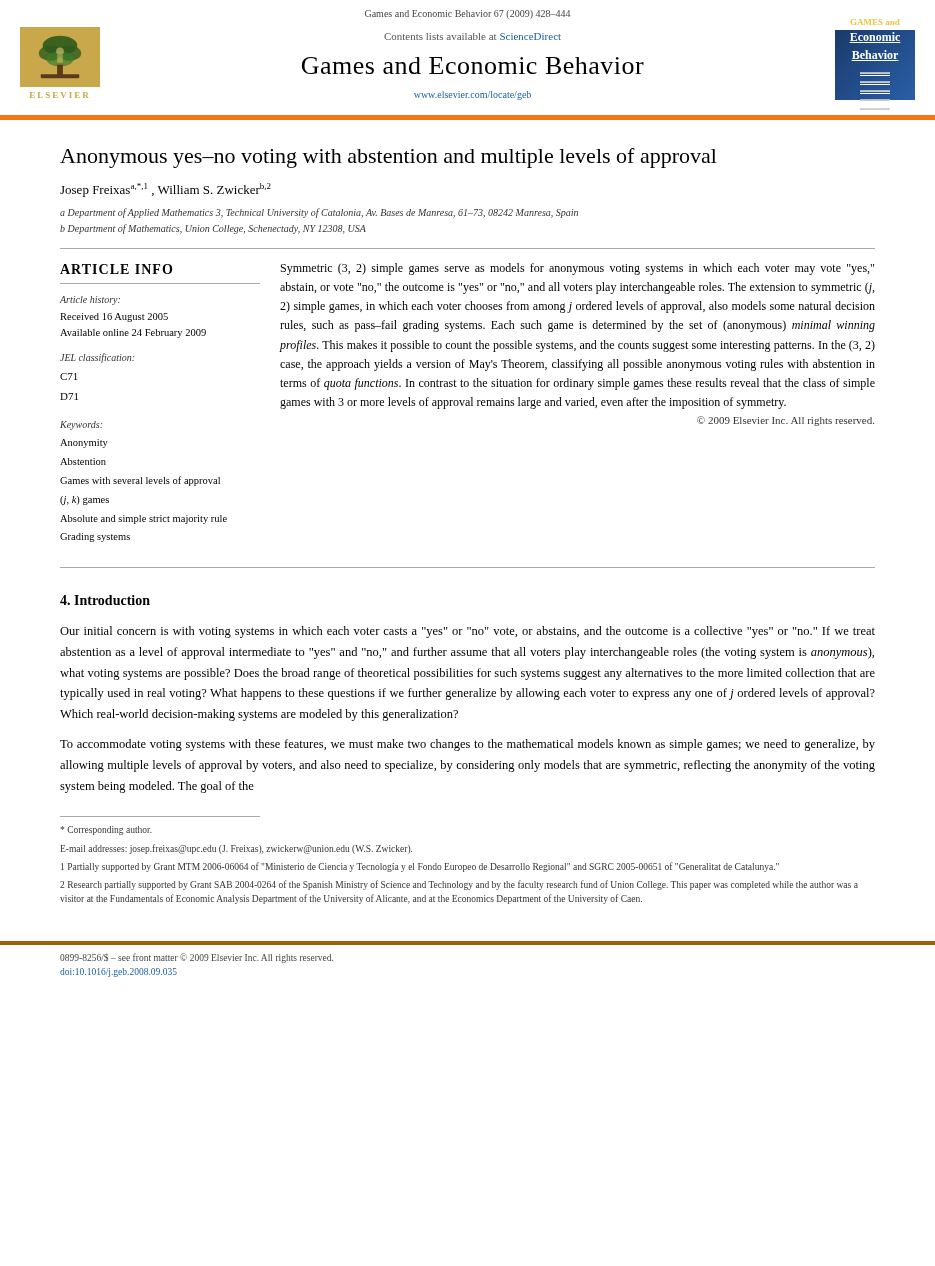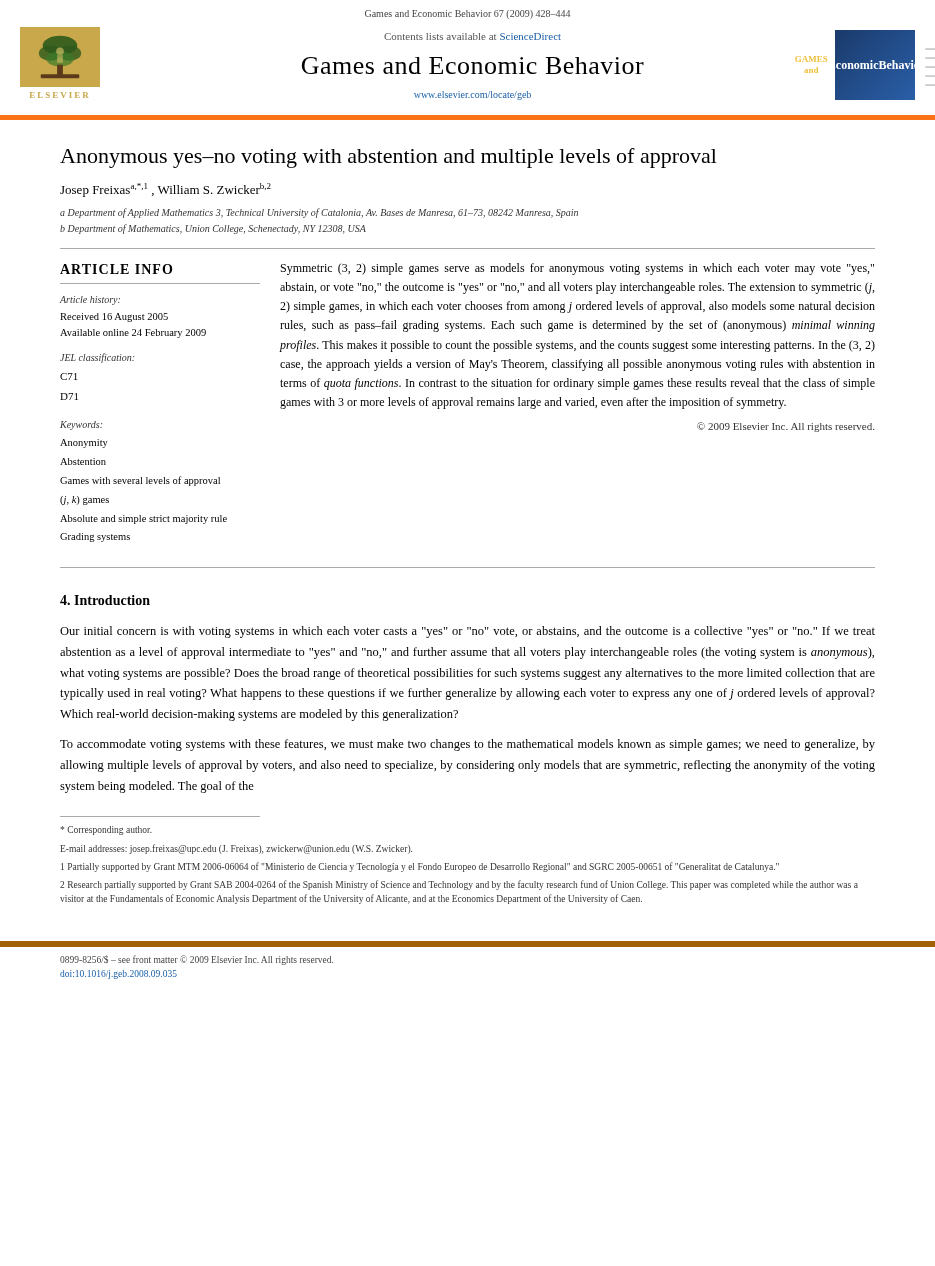--- a/index.html
+++ b/index.html
@@ -77,28 +77,29 @@
     .journal-url {
       font-size: 10px;
       color: #1a5fa8;
       margin-top: 2px;
     }
     .journal-cover {
       width: 80px;
       height: 70px;
       background: linear-gradient(135deg, #1a3a6b 0%, #2a5fa8 100%);
       display: flex;
-      flex-direction: row;
+      flex-direction: column;
       align-items: center;
       justify-content: center;
       color: white;
       font-size: 8px;
       font-weight: bold;
       text-align: center;
       padding: 4px;
+      text-decoration: underline;
     }
     .journal-cover .cover-title {
       font-size: 9px;
       font-weight: bold;
       color: #f0c040;
       line-height: 1.2;
     }
     .journal-cover .cover-subtitle {
       font-size: 12px;
       color: #fff;
@@ -182,21 +183,20 @@
     }
     .abstract-text {
       font-size: 12px;
       line-height: 1.6;
       text-align: justify;
       color: #000;
     }
     .copyright-line {
       font-size: 11px;
       text-align: right;
-      margin-top: 6px;
       color: #333;
     }
     
     .section-heading {
       font-size: 14px;
       font-weight: bold;
       margin: 22px 0 10px 0;
       color: #000;
     }
     .body-text {
@@ -215,21 +215,21 @@
       width: 200px;
     }
     .footnote {
       font-size: 9.5px;
       line-height: 1.5;
       color: #333;
       margin-bottom: 4px;
     }
     
     .page-footer {
-      border-top: 6px solid #a16207;
+      border-top: 4px solid #a16207;
       padding: 6px 40px 4px 60px;
       font-size: 9.5px;
       color: #444;
       margin-top: 10px;
     }
     .footer-doi { color: #1a5fa8; text-decoration: none; }
   </style>
 </head>
 <body>
 

